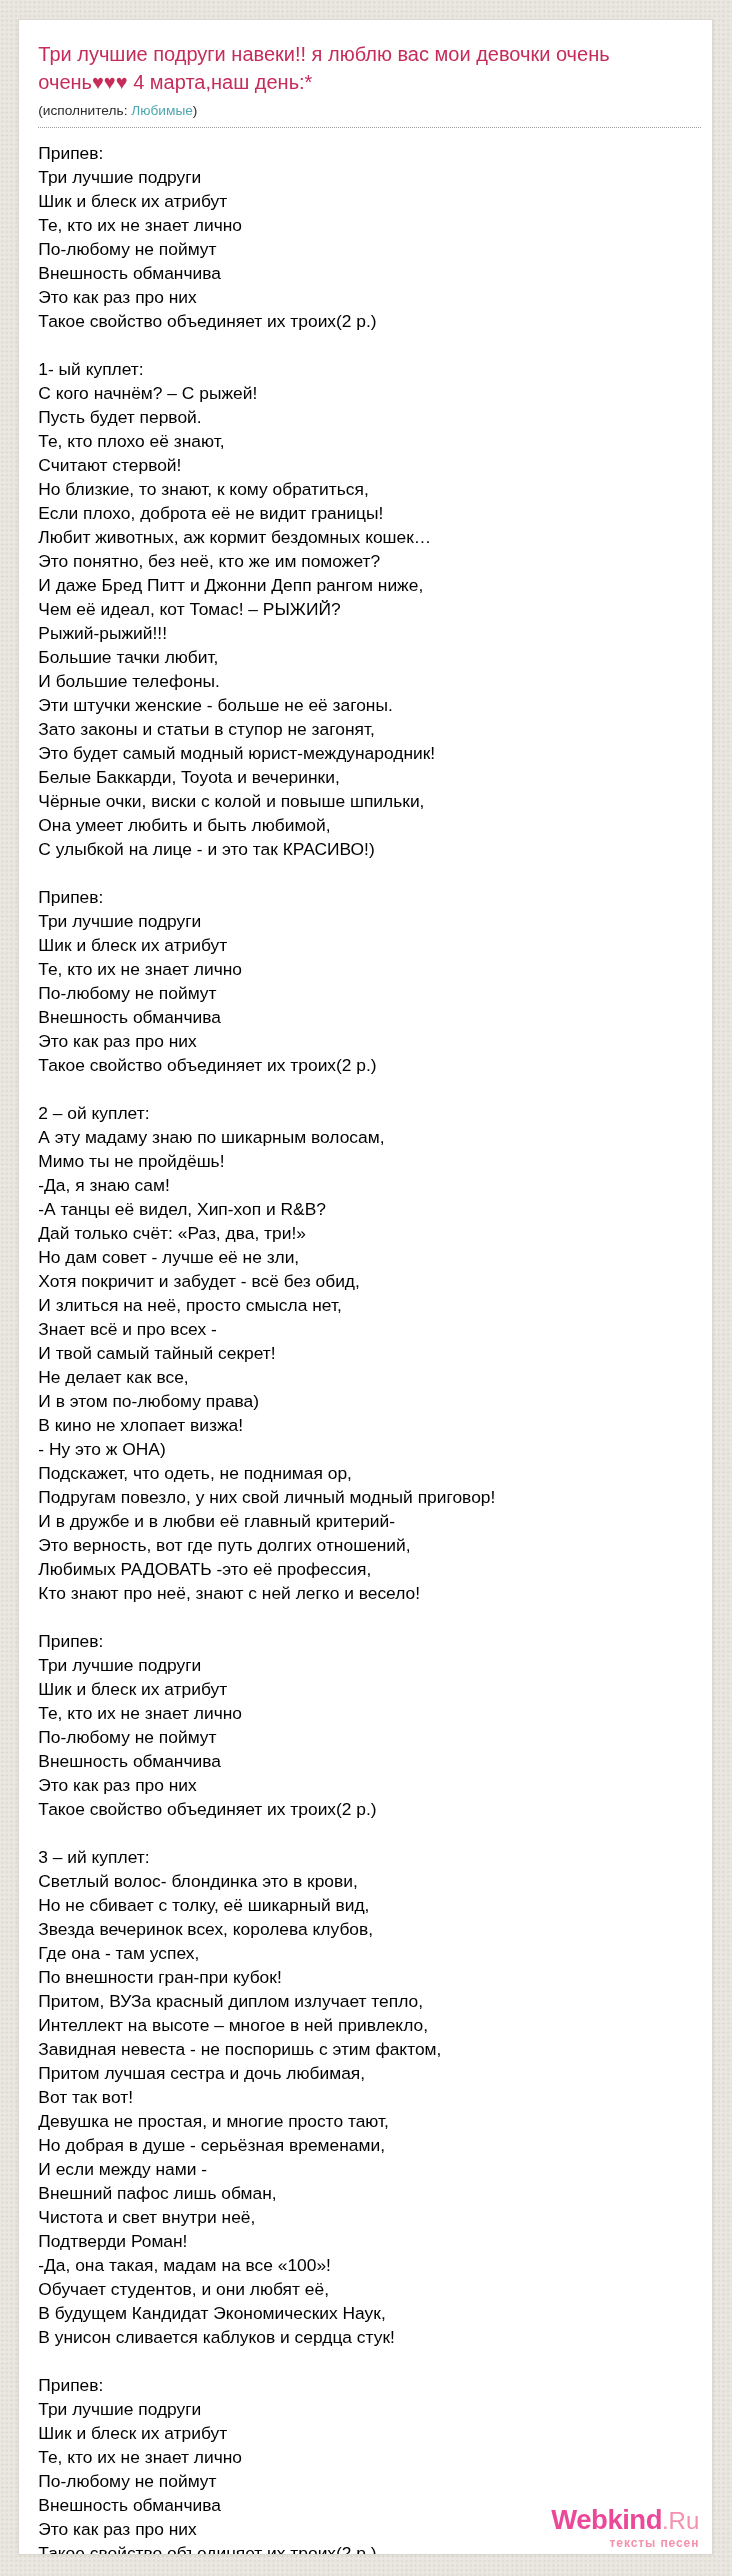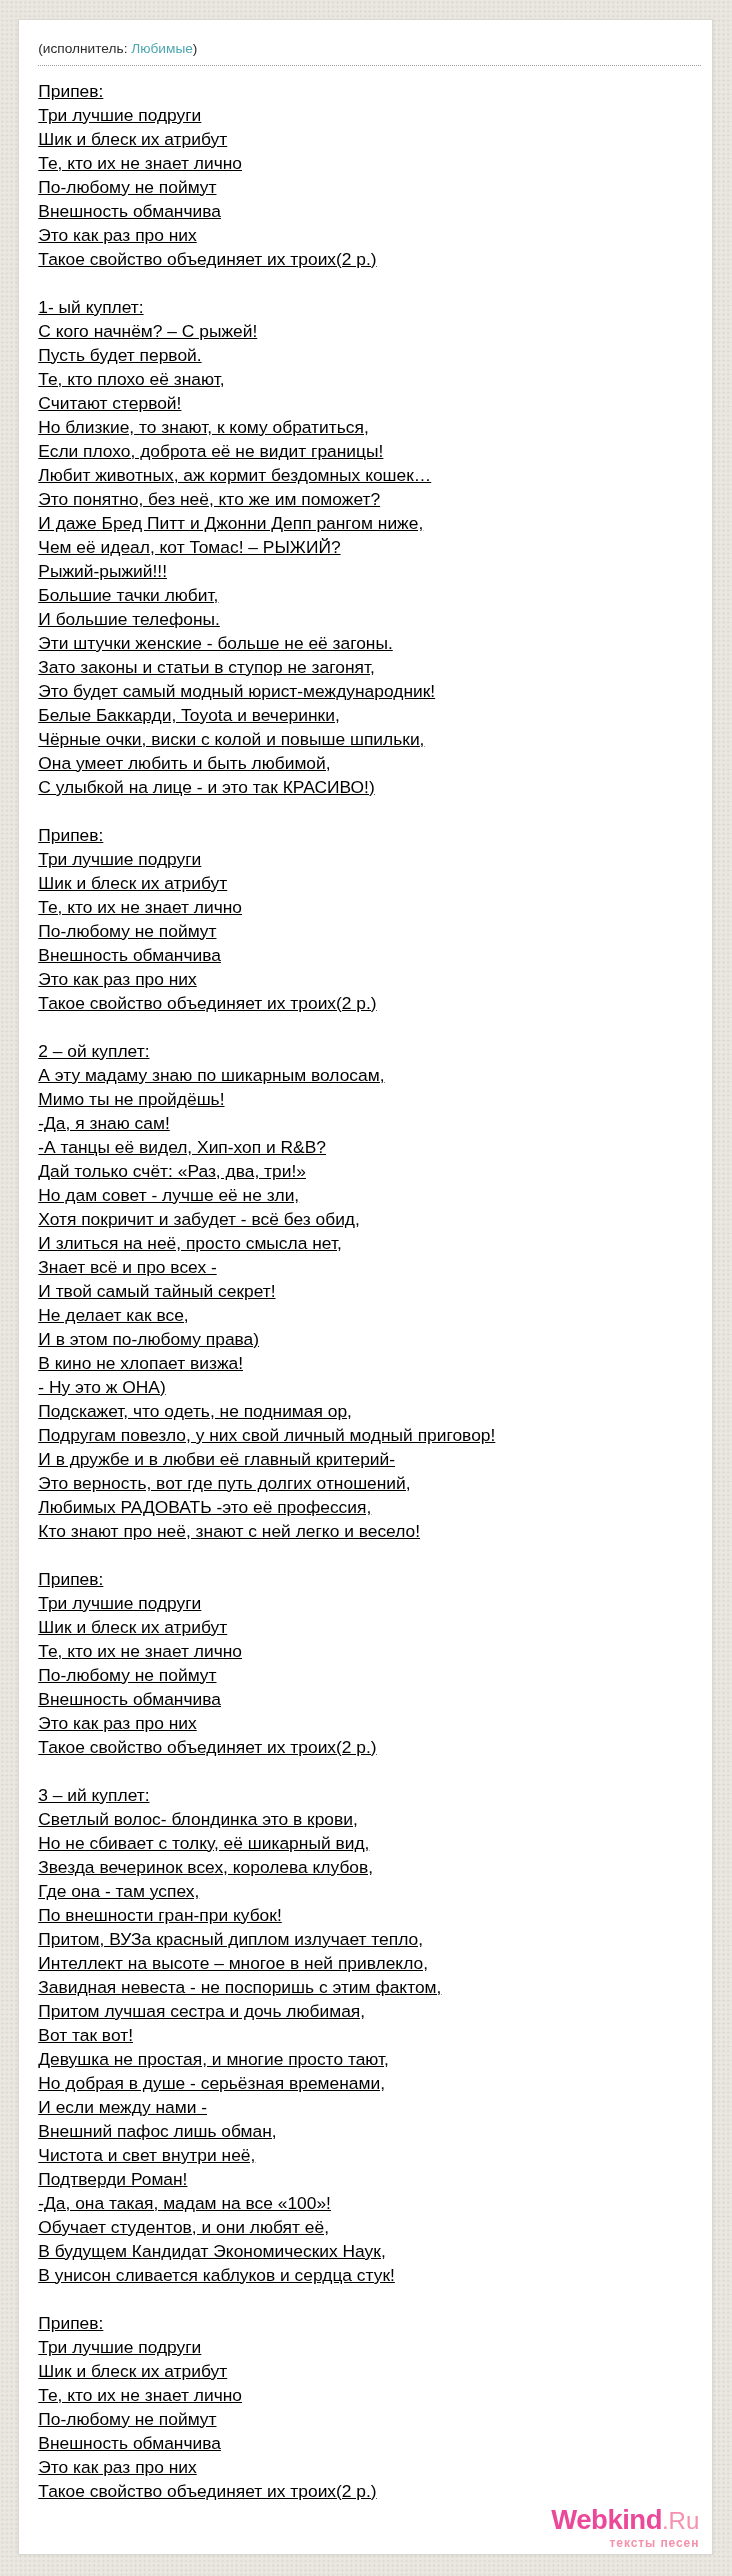--- a/index.html
+++ b/index.html
@@ -25,42 +25,41 @@
     overflow: hidden;
   }
   .song-title {
     margin: 0;
     font-size: 20px;
     line-height: 28px;
     font-weight: 400;
     color: #c62c5a;
   }
   .artist-line {
-    margin-top: 0;
+    margin-top: 6px;
     font-size: 13.7px;
     line-height: 18.3px;
     color: #2b2b2b;
     border-bottom: 0.9px dotted #9e9e9e;
     padding-bottom: 6.4px;
   }
   .artist-link {
     color: #4ca7b0;
     text-decoration: none;
     cursor: pointer;
   }
   .lyrics {
     margin-top: 13px;
     font-size: 17.4px;
     line-height: 24px;
     color: #000000;
   }
   .stanza {
     white-space: pre-line;
     margin: 0 0 24px 0;
-    text-decoration: underline;
   }
   .stanza:last-child { margin-bottom: 0; }
   .logo {
     position: absolute;
     right: 13px;
     bottom: 4.6px;
     text-align: right;
     cursor: pointer;
     line-height: 1;
   }
@@ -81,20 +80,21 @@
     font-weight: 700;
     color: #f590ad;
     letter-spacing: 0.9px;
   }
 </style>
 </head>
 <body>
 
 <div class="card">
 
+  <h1 class="song-title">Три лучшие подруги навеки!! я люблю вас мои девочки очень очень♥♥♥ 4 марта,наш день:*</h1>
 
   <div class="artist-line"><span>(исполнитель: </span><a class="artist-link">Любимые</a><span>)</span></div>
 
   <div class="lyrics">
     <div class="stanza">Припев:
 Три лучшие подруги
 Шик и блеск их атрибут
 Те, кто их не знает лично
 По-любому не поймут
 Внешность обманчива

